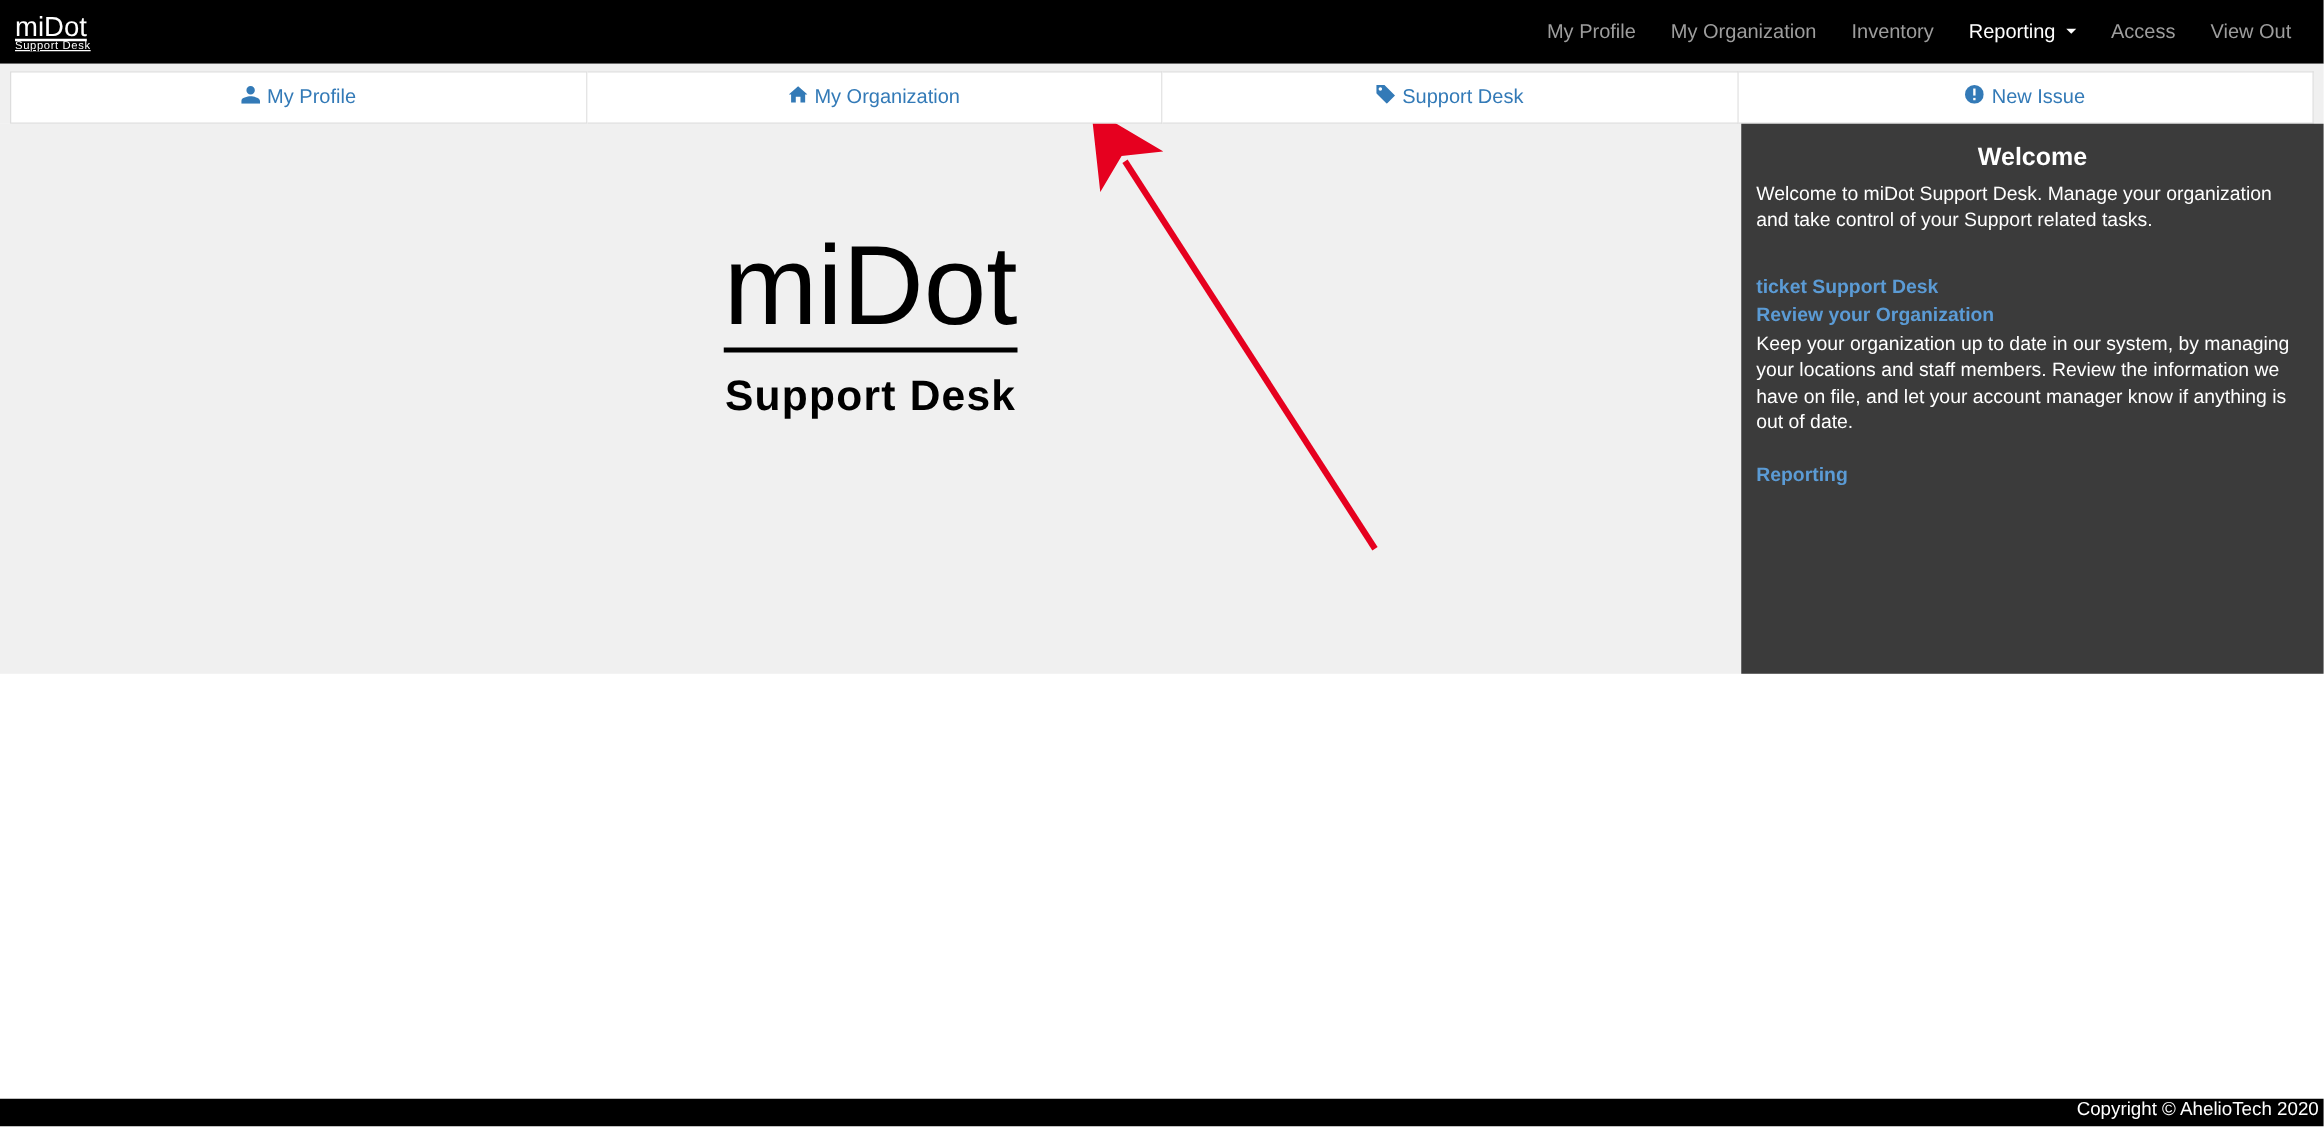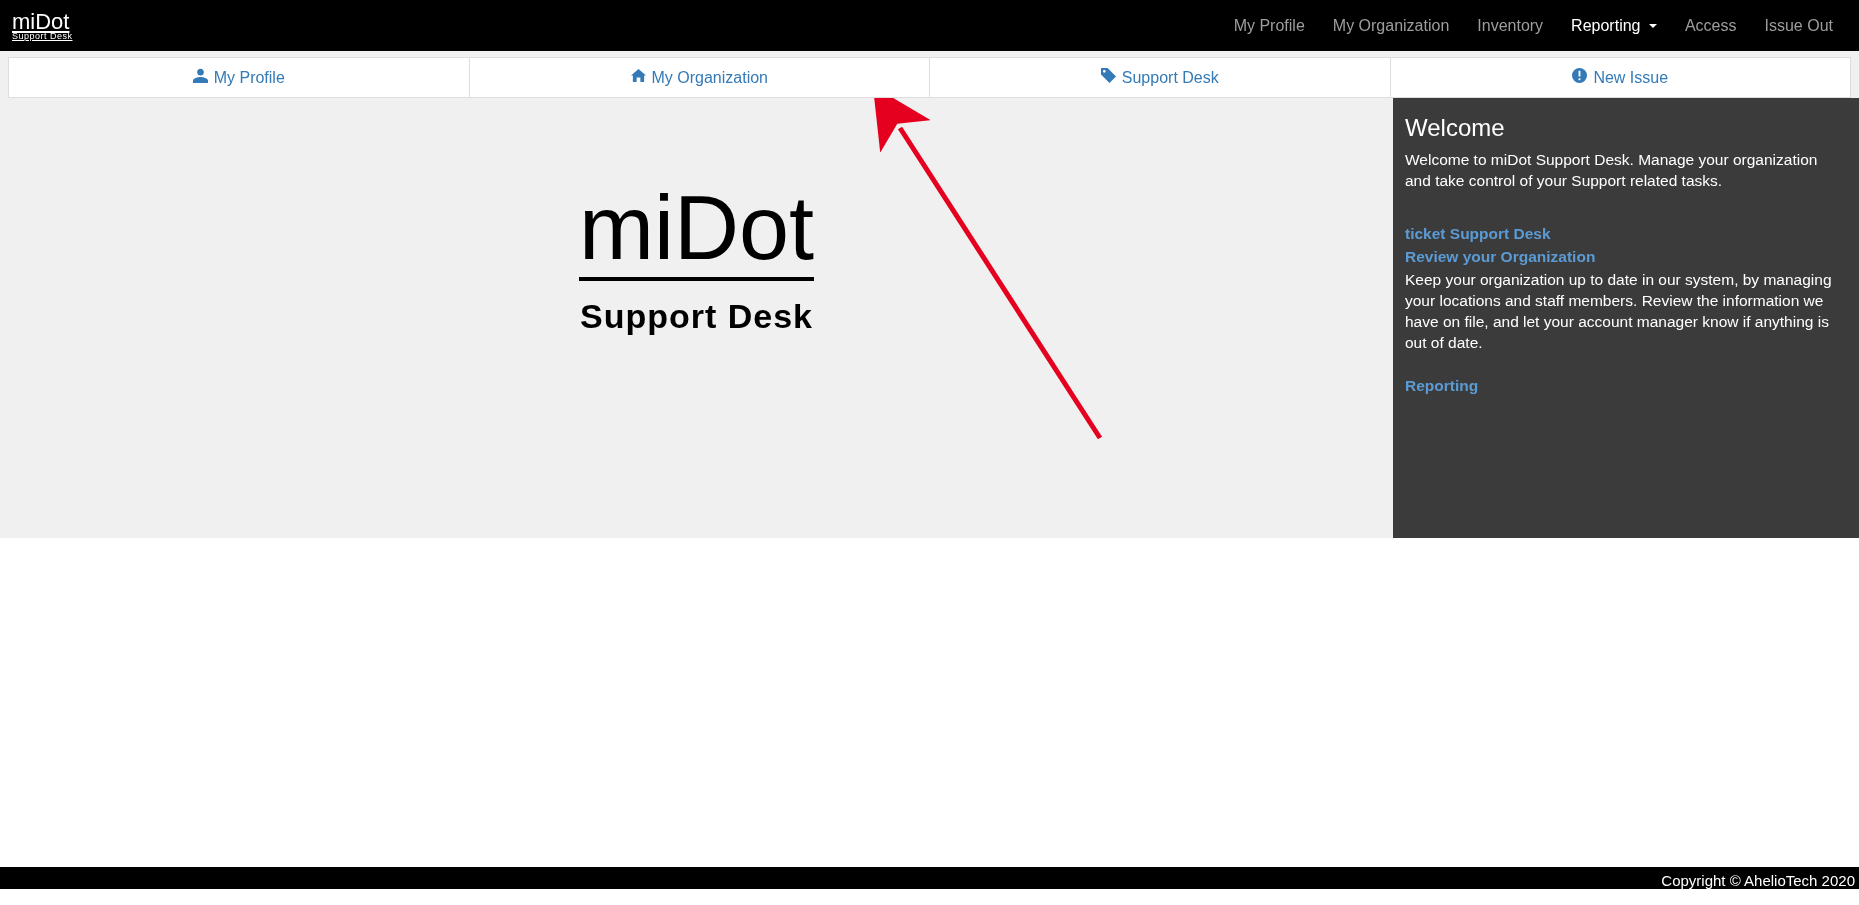--- a/index.html
+++ b/index.html
@@ -123,47 +123,48 @@
     
     .sidebar {
       width: 466px;
       background: #3b3b3b;
       color: #fff;
       padding: 14px 12px 14px 12px;
       font-size: 15.5px;
       line-height: 1.35;
     }
     .sidebar h2 {
-      font-size: 24px;
-      font-weight: 400;
+      font-size: 20px;
+      font-weight: 700;
       margin-bottom: 6px;
+      text-align: center;
     }
     .sidebar p { margin-bottom: 32px; }
     .sidebar .section-title {
       color: #5b9bd5;
       font-weight: bold;
       font-size: 15.5px;
       margin-bottom: 2px;
       display: block;
     }
     .sidebar .section-text {
       margin-bottom: 22px;
     }
     .sidebar .section-text:last-child { margin-bottom: 0; }
     
     .footer {
       position: absolute;
       left: 0;
       right: 0;
-      bottom: 16px;
+      bottom: 4px;
       background: #000;
       color: #fff;
       height: 22px;
       display: flex;
-      align-items: flex-end;
+      align-items: flex-start;
       justify-content: flex-end;
       padding: 0 4px;
       font-size: 15px;
     }
     
     .arrow-svg {
       position: absolute;
       left: 0;
       top: 0;
       pointer-events: none;
@@ -179,21 +180,21 @@
   </div>
   <div class="nav-links">
     <a class="nav-link">My Profile</a>
     <a class="nav-link">My Organization</a>
     <a class="nav-link">Inventory</a>
     <a class="nav-link active">
       <span>Reporting</span>
       <span class="caret"></span>
     </a>
     <a class="nav-link">Access</a>
-    <a class="nav-link">Issue Out</a>
+    <a class="nav-link">View Out</a>
   </div>
 </div>
 
 <div class="tabs-wrap">
   <div class="tabs">
     <div class="tab">
       <span class="icon">
         <svg viewBox="0 0 16 16" fill="#337ab7">
             <path d="M8 8c2 0 3.6-1.6 3.6-3.6S10 0.8 8 0.8 4.4 2.4 4.4 4.4 6 8 8 8zm0 1.6c-2.7 0-8 1.3-8 4V16h16v-2.4c0-2.7-5.3-4-8-4z"></path>
           </svg>

